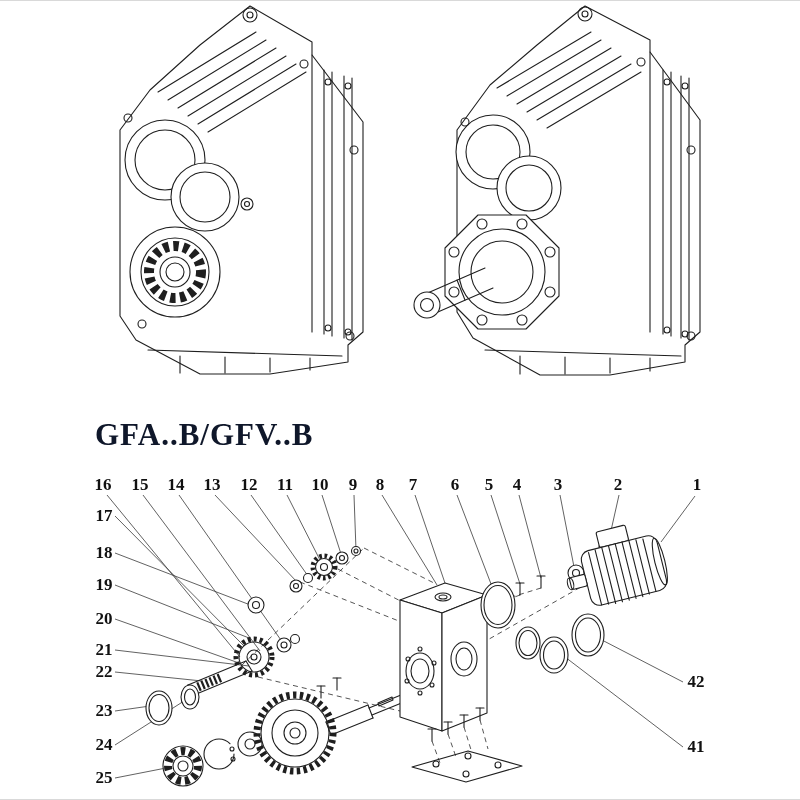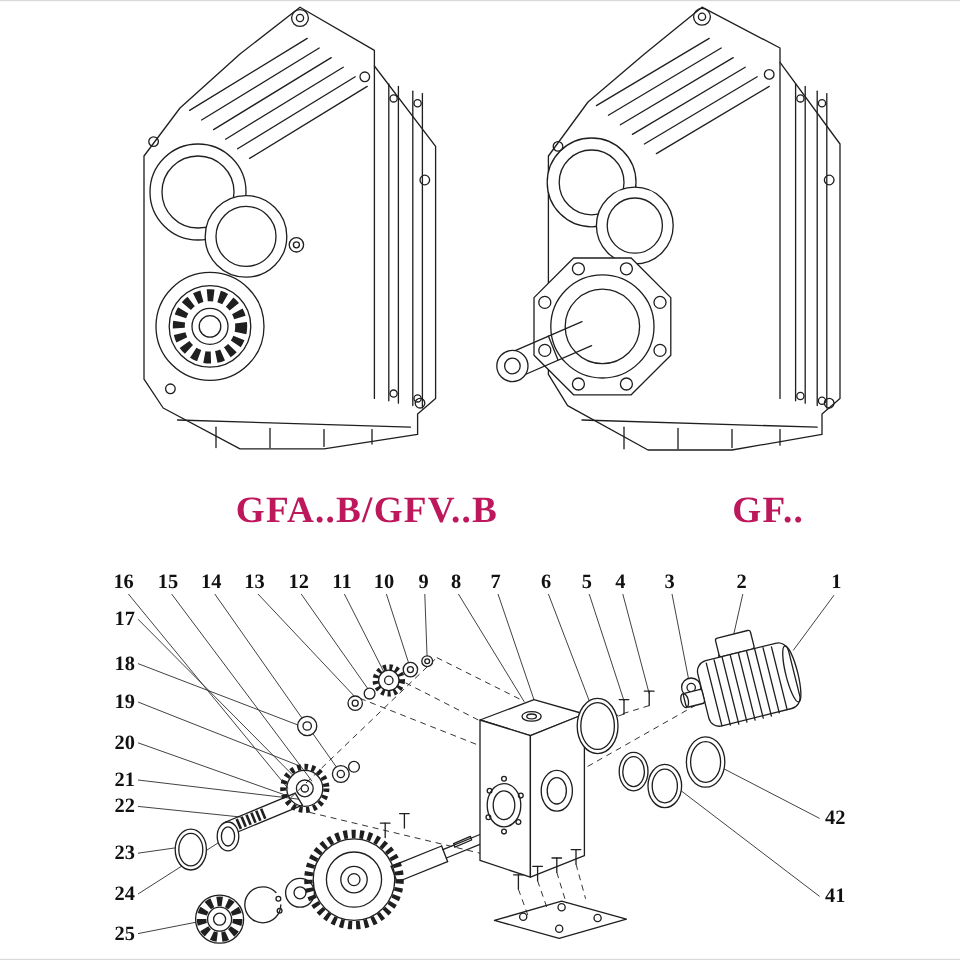--- a/index.html
+++ b/index.html
@@ -2,22 +2,22 @@
 <html><head>
 <meta charset="utf-8">
 <style>
   html,body{margin:0;padding:0;background:#fff;}
   .canvas{
     position:relative;width:800px;height:800px;background:#ffffff;
     font-family:"Liberation Serif", serif;overflow:hidden;
   }
   .hairline{position:absolute;left:0;width:800px;height:1px;background:#d9d9d9;}
   .model-label{
-    position:absolute;top:404px;height:42px;line-height:42px;
-    text-align:right;font-size:31px;font-weight:700;letter-spacing:1px;color:#be185d;
+    position:absolute;top:414px;height:42px;line-height:42px;
+    text-align:left;font-size:31px;font-weight:700;letter-spacing:1px;color:#0f172a;
     font-family:"Liberation Serif", serif;
   }
   svg{position:absolute;}
   .ln{stroke:#1f1f1f;stroke-width:1.1;fill:none;stroke-linecap:round;stroke-linejoin:round;}
   .lnw{stroke:#1f1f1f;stroke-width:1.1;fill:#ffffff;stroke-linejoin:round;}
   .leader{stroke:#3a3a3a;stroke-width:0.8;fill:none;}
   .dash{stroke:#2a2a2a;stroke-width:0.8;fill:none;stroke-dasharray:5 4;}
   .teeth{fill:none;stroke:#1f1f1f;}
   .callout{font-family:"Liberation Serif",serif;font-size:17px;font-weight:600;fill:#111;}
 </style>
@@ -144,21 +144,20 @@
     <g>
       <line class="ln" x1="80" y1="350" x2="276" y2="356"></line>
       <line class="ln" x1="115" y1="356" x2="115" y2="374"></line>
       <line class="ln" x1="160" y1="357" x2="160" y2="374"></line>
       <line class="ln" x1="205" y1="358" x2="205" y2="373"></line>
       <line class="ln" x1="245" y1="358" x2="245" y2="371"></line>
     </g>
   </svg>
 
   <div class="model-label" style="left:95px;width:320px">GFA..B/GFV..B</div>
-  <div class="model-label" style="left:430px;width:240px">GF..</div>
 
   <svg style="left:0;top:465px" width="800" height="335" viewBox="0 0 800 335">
 
     <g>
       <line class="leader" x1="107" y1="30" x2="240" y2="192"></line>
       <line class="leader" x1="143" y1="30" x2="260" y2="186"></line>
       <line class="leader" x1="179" y1="30" x2="283" y2="178"></line>
       <line class="leader" x1="215" y1="30" x2="297" y2="117"></line>
       <line class="leader" x1="251" y1="30" x2="308" y2="111"></line>
       <line class="leader" x1="287" y1="30" x2="323" y2="101"></line>

